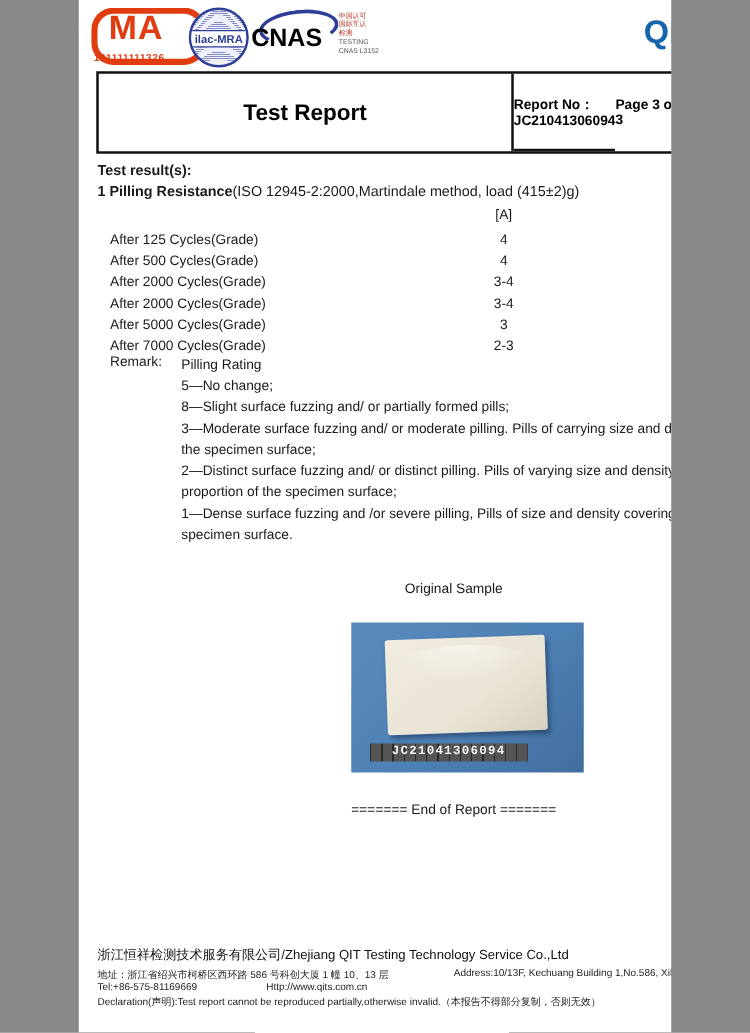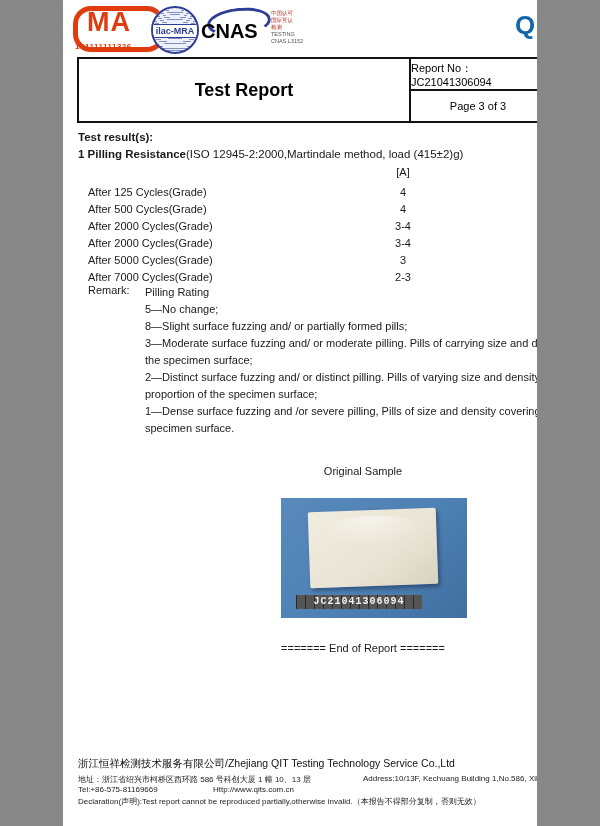--- a/index.html
+++ b/index.html
@@ -31,21 +31,21 @@
   #qit-logo{left:452px;top:10px;width:142px;height:36px;}
   #qit-abbr{font-size:26px;font-weight:bold;color:#1565ab;letter-spacing:0px;position:relative;}
   #qit-accent{position:absolute;left:23px;top:-4px;width:8px;height:8px;background:#7ab82e;border-radius:60% 40% 60% 0;transform:rotate(-20deg);}
   #qit-cn{font-size:19px;font-weight:bold;color:#1565ab;margin-left:4px;}
   #qit-tagline{position:absolute;right:0;top:27px;font-size:6.5px;color:#7ab82e;white-space:nowrap;}
 
   
   #header-table{left:14px;top:57px;width:466px;height:62px;border:2px solid #111;display:flex;}
   #ht-left{width:330px;border-right:2px solid #111;display:flex;align-items:center;justify-content:center;}
   #ht-title{font-size:18px;font-weight:bold;color:#000;}
-  #ht-right{flex:1;display:flex;flex-direction:column;}
+  #ht-right{flex:1;display:flex;flex-direction:row;font-weight:bold;}
   .ht-cell{flex:1;display:flex;align-items:center;justify-content:center;font-size:11px;color:#000;}
   .ht-cell.top{border-bottom:2px solid #111;}
 
   
   #qr-box{left:487px;top:57px;width:58px;height:58px;
     background-image:
       repeating-linear-gradient(0deg,#000 0 2px,transparent 2px 5px),
       repeating-linear-gradient(90deg,#000 0 2px,#fff 2px 5px);
   }
   .finder{position:absolute;width:13px;height:13px;background:#fff;border:2px solid #000;box-sizing:border-box;}

